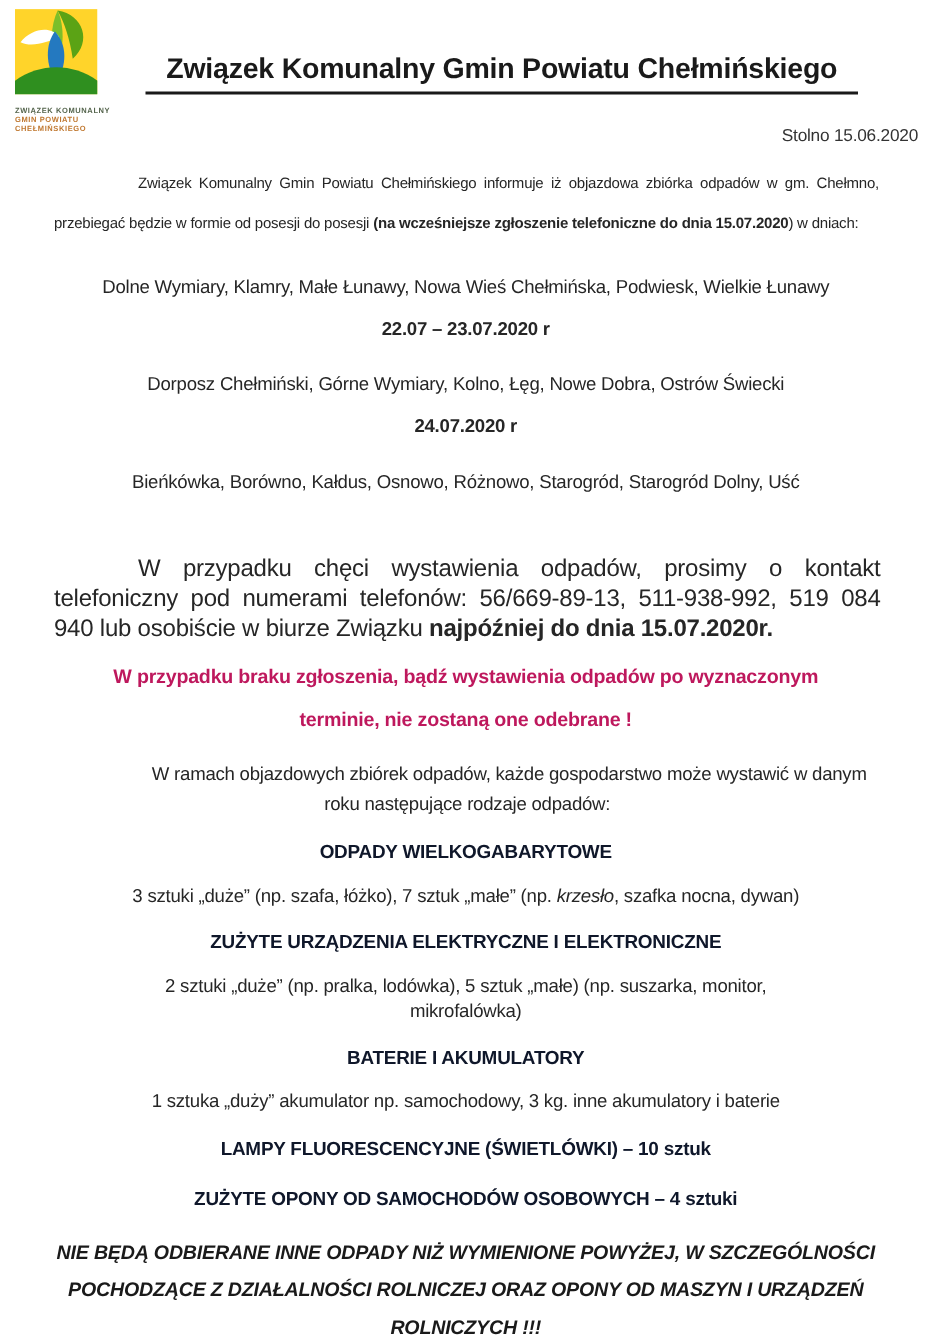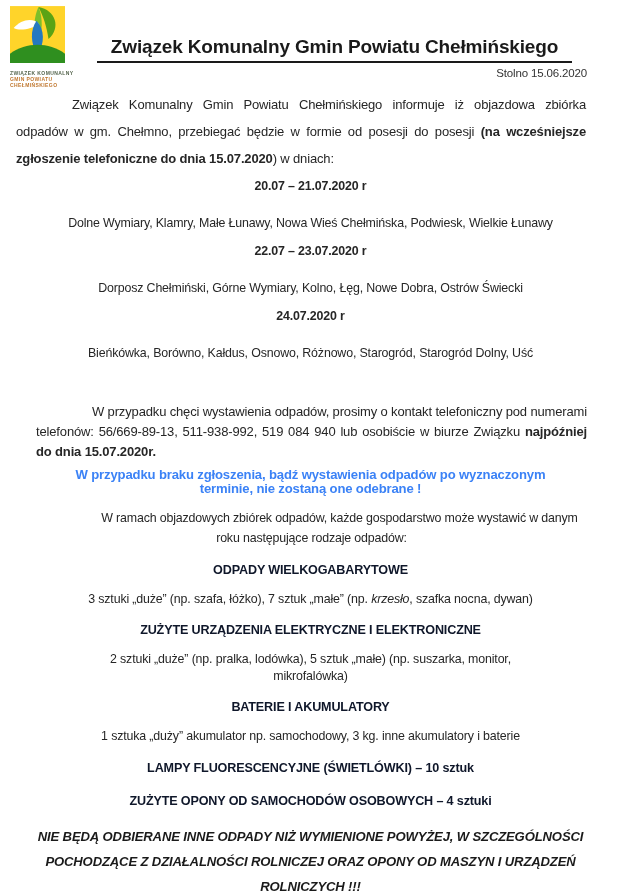--- a/index.html
+++ b/index.html
@@ -18,46 +18,46 @@
   .logo-caption .cap{display:block;font-size:5px;font-weight:bold;letter-spacing:0.4px;}
   .cap-1{color:#55654d;}
   .cap-2,.cap-3{color:#c07830;}
   .title-row{padding-top:36px;text-align:center;margin-left:48px;}
   .doc-title{
     display:inline-block;
     font-size:19px;font-weight:bold;color:#1a1a1a;
     border-bottom:2px solid #1a1a1a;
     padding:0 14px 3px 14px;
   }
-  .dateline{margin-top:4px;padding-right:34px;text-align:right;font-size:11.5px;color:#333;}
+  .dateline{margin-top:22px;padding-right:9px;text-align:right;font-size:11.5px;color:#333;}
   
   .para{
-    margin:12px 35px 0 16px;
-    font-size:13px;line-height:27px;
+    margin:12px 35px 0 36px;
+    font-size:10px;line-height:27px;
     text-align:justify;text-indent:56px;
   }
   .para-tight{
     margin:40px 34px 0 36px;
-    font-size:13px;line-height:20px;
+    font-size:16px;line-height:20px;
     text-align:justify;text-indent:56px;
   }
   .para-rules{
     margin:12px 34px 0 36px;
     font-size:12.4px;line-height:20px;
     text-align:center;text-indent:56px;
   }
   b{font-weight:bold;}
   .cline{text-align:center;font-size:12.4px;line-height:17px;}
   .sched-date{margin-top:11px;font-weight:bold;}
   .sched-date.first{margin-top:6px;}
   .sched-villages{margin-top:20px;}
   .warning{
     margin:6px auto 0 auto;max-width:480px;
-    text-align:center;font-size:13.1px;font-weight:bold;line-height:14px;
-    color:#3b82f6;
+    text-align:center;font-size:13.1px;font-weight:bold;line-height:29px;
+    color:#be185d;
   }
   .cat-heading{margin-top:14px;text-align:center;font-size:12.6px;font-weight:bold;line-height:17px;color:#0f172a;}
   .cat-detail{margin:12px auto 0 auto;text-align:center;font-size:12.4px;line-height:17px;}
   .cat-detail.wrap2{max-width:462px;}
   .final-notice{
     margin:14px auto 0 auto;max-width:566px;
     text-align:center;font-size:13.1px;font-weight:bold;line-height:25px;
     color:#1a1a1a;
     font-style:italic;
   }
@@ -84,21 +84,20 @@
   </div>
 
   <div class="title-row">
     <span class="doc-title">Związek Komunalny Gmin Powiatu Chełmińskiego</span>
   </div>
   <div class="dateline">Stolno  15.06.2020</div>
 
   <p class="para"><span>Związek Komunalny Gmin Powiatu Chełmińskiego informuje iż objazdowa zbiórka odpadów w gm. Chełmno, przebiegać będzie w formie od posesji do posesji </span><b>(na wcześniejsze zgłoszenie telefoniczne do dnia 15.07.2020</b><span>) w dniach:</span></p>
 
   <div>
-    <div class="cline sched-date first">20.07 – 21.07.2020 r</div>
     <div class="cline sched-villages">Dolne Wymiary, Klamry, Małe Łunawy, Nowa Wieś Chełmińska, Podwiesk, Wielkie Łunawy</div>
     <div class="cline sched-date">22.07 – 23.07.2020 r</div>
     <div class="cline sched-villages">Dorposz Chełmiński, Górne Wymiary, Kolno, Łęg, Nowe Dobra, Ostrów Świecki</div>
     <div class="cline sched-date">24.07.2020 r</div>
     <div class="cline sched-villages">Bieńkówka, Borówno, Kałdus, Osnowo, Różnowo, Starogród, Starogród Dolny, Uść</div>
   </div>
 
   <p class="para-tight"><span>W przypadku chęci wystawienia odpadów, prosimy o kontakt telefoniczny pod numerami telefonów: 56/669-89-13, 511-938-992, 519 084 940 lub osobiście w biurze Związku </span><b>najpóźniej do dnia 15.07.2020r.</b></p>
 
   <div class="warning">W przypadku braku zgłoszenia, bądź wystawienia odpadów po wyznaczonym terminie, nie zostaną one odebrane !</div>

